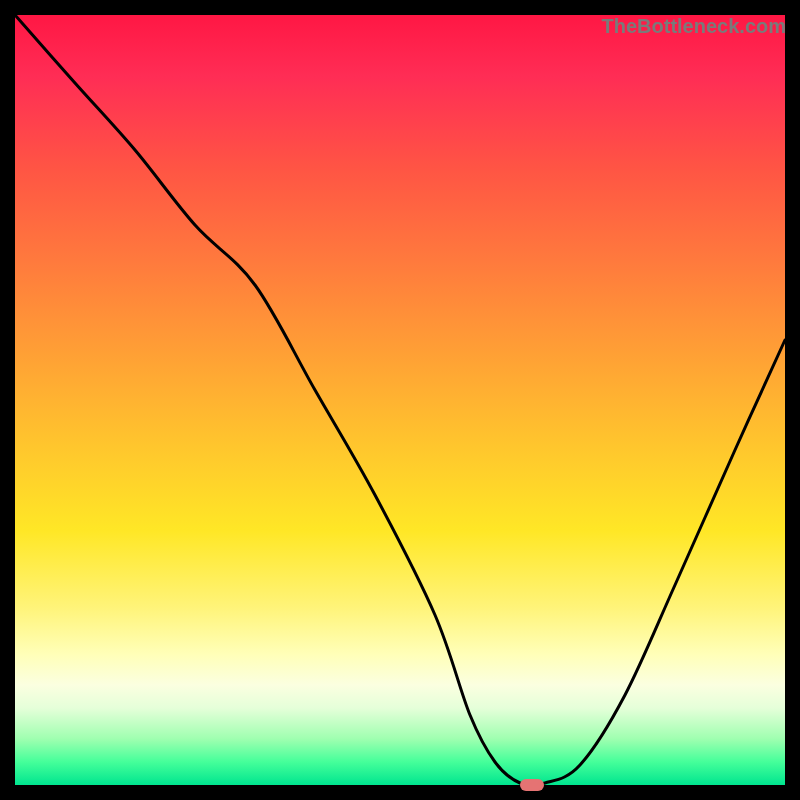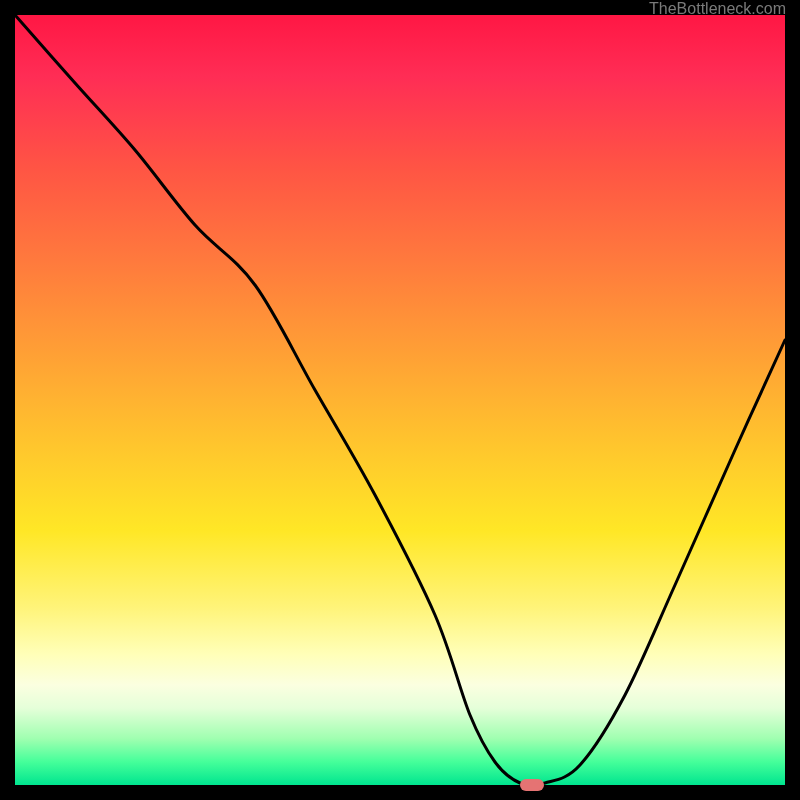--- a/index.html
+++ b/index.html
@@ -41,27 +41,27 @@
       #ffffb8 83%,
       #fbffe0 87%,
       #e5ffd9 90%,
       #9fffb0 94%,
       #45ff9a 97%,
       #00e58f 100%
     );
   }
   .watermark {
     position: absolute;
-    top: 0px;
+    top: 15px;
     right: 14px;
     font-family: Arial, Helvetica, sans-serif;
-    font-size: 16px;
+    font-size: 20px;
     color: #7a7a7a;
     letter-spacing: 0px;
-    font-weight: 400;
+    font-weight: 700;
   }
   svg.curve {
     position: absolute;
     left: 0;
     top: 0;
     width: 100%;
     height: 100%;
   }
   .marker {
     position: absolute;

